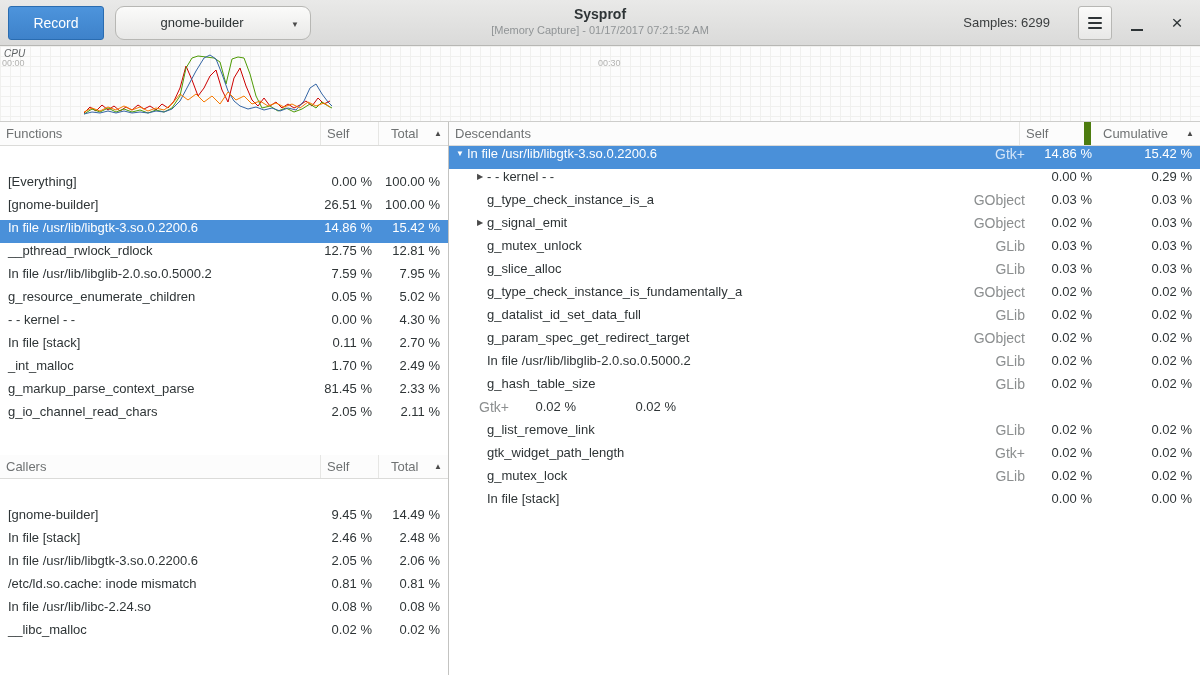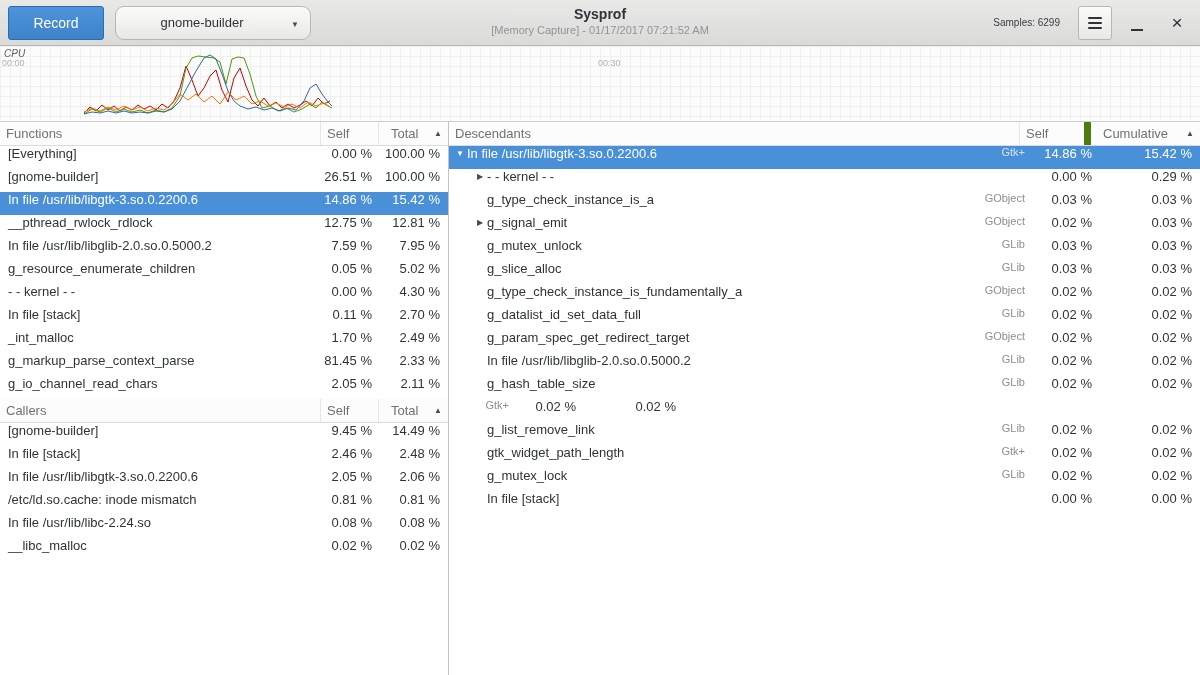--- a/index.html
+++ b/index.html
@@ -14,21 +14,21 @@
     font-family:inherit; cursor:pointer; }
   .combo { margin-left:11px; width:196px; height:34px; background:linear-gradient(#fbfbfa,#e8e8e7);
     border:1px solid #b7b7b4; border-radius:9px; position:relative; display:flex;
     align-items:center; justify-content:center; font-size:13px; color:#2e3436;
     font-family:inherit; cursor:pointer; padding-right:22px; }
   .combo-arrow { position:absolute; right:11px; top:13px; font-size:8px; color:#4a4a4a; }
   .title-block { position:absolute; left:50%; top:6px; transform:translateX(-50%); text-align:center; }
   .title { font-weight:bold; font-size:14px; color:#2e3436; }
   .subtitle { font-size:11px; color:#909496; margin-top:2px; }
   .header-right { margin-left:auto; display:flex; align-items:center; }
-  .samples { font-size:10px; color:#3a3d3e; margin-right:18px; }
+  .samples { font-size:13px; color:#3a3d3e; margin-right:28px; }
   .menu-btn { width:34px; height:34px; background:linear-gradient(#fbfbfa,#e8e8e7);
     border:1px solid #b7b7b4; border-radius:3px; display:flex; align-items:center;
     justify-content:center; cursor:pointer; }
   .hamburger { display:inline-flex; flex-direction:column; gap:3px; }
   .hline { width:14px; height:2px; background:#2e3436; border-radius:1px; }
   .win-btn { width:30px; height:30px; margin-left:10px; background:transparent; border:none;
     position:relative; cursor:pointer; color:#2e3436; }
   .minbar { position:absolute; left:9px; bottom:7px; width:12px; height:2px; background:#2e3436; }
   .close-glyph { font-size:19px; line-height:1; color:#2e3436; }
 
@@ -37,21 +37,21 @@
     background-image: linear-gradient(#f0f0ee 1px, transparent 1px),
                       linear-gradient(90deg,#f0f0ee 1px, transparent 1px);
     background-size:10px 10px; border-bottom:1px solid #cdcdcb; }
   .cpu-graph svg { position:absolute; inset:0; width:1200px; height:76px; }
   .cpu-label { position:absolute; top:2px; left:4px; font-size:10px; color:#5b5f61;font-style:italic; }
   .time-start { position:absolute; top:12px; left:2px; font-size:9px; color:#b3b3b1; }
   .time-mid { position:absolute; top:12px; left:598px; font-size:9px; color:#b3b3b1; }
 
   
   .main { display:flex; height:553px; background:#fff; }
-  .left-panel { width:449px; border-right:1px solid #c3c3c1; display:flex; flex-direction:column; }
+  .left-panel { width:449px; border-right:1px solid #c3c3c1; display:flex; flex-direction:column;gap:28px; }
   .right-panel { flex:1; display:flex; flex-direction:column; }
 
   .table-header { height:24px; display:flex; align-items:stretch; background:#fcfcfc;
     border-bottom:1px solid #dbdbd9; color:#6f7273; font-size:13px; flex-shrink:0; }
   .table-header span { display:flex; align-items:center; padding:0 6px; }
   .h-name { flex:1; }
   .h-self { width:58px; border-left:1px solid #e6e6e4; }
   .h-total { width:70px; border-left:1px solid #e6e6e4; justify-content:space-between; }
   .dh-self { width:65px; border-left:1px solid #e6e6e4; }
   .dh-cum { width:116px; border-left:7px solid #4d7c0f; justify-content:space-between; }
@@ -59,21 +59,21 @@
 
   .trow, .drow { height:23px; display:flex; align-items:flex-start; white-space:nowrap; flex-shrink:0; }
   .trow .c-name { flex:1; padding-left:8px; overflow:hidden; text-overflow:ellipsis; }
   .trow .c-self { width:58px; text-align:right; padding-right:6px; }
   .trow .c-total { width:70px; text-align:right; padding-right:8px; }
   .trow.selected, .drow.selected { background:#4a90d9; color:#fff; }
 
   .drow .c-name { flex:1; display:flex; align-items:center; overflow:hidden; }
   .expander { width:14px; font-size:8px; color:#4a4a4a; text-align:center; flex-shrink:0; }
   .drow.selected .expander { color:#fff; }
-  .drow .c-cat { width:70px; text-align:right; color:#8b8e8f; font-size:11px; padding-right:10px; flex-shrink:0; }
+  .drow .c-cat { width:70px; text-align:right; color:#8b8e8f; font-size:14px; padding-right:10px; flex-shrink:0; }
   .drow.selected .c-cat { color:#d2e4f8; }
   .drow .c-self { width:65px; text-align:right; padding-right:8px; flex-shrink:0; }
   .drow .c-cum { width:100px; text-align:right; padding-right:8px; flex-shrink:0; }
 </style>
 </head>
 <body>
 
 <div class="headerbar">
   <button class="record-btn">Record</button>
   <button class="combo">

